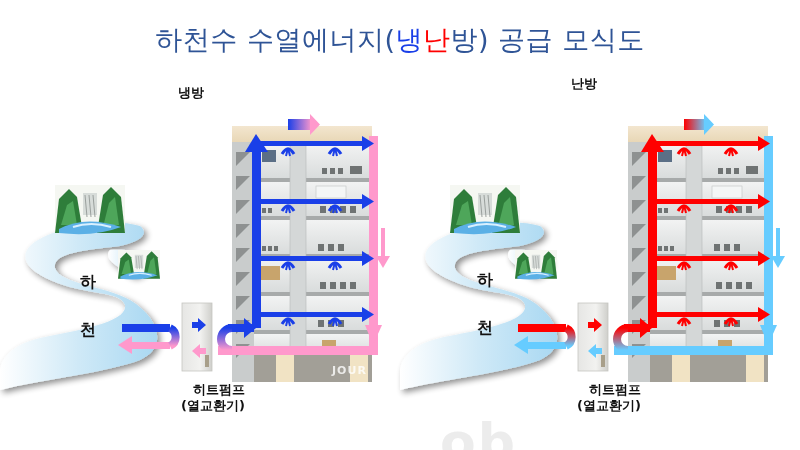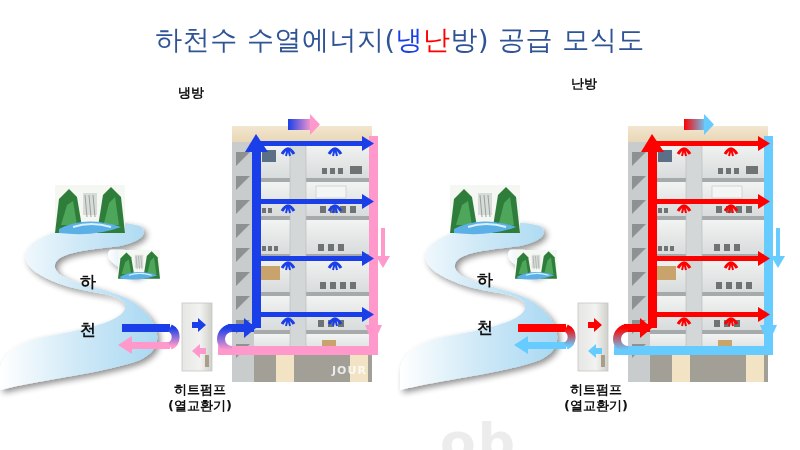--- a/index.html
+++ b/index.html
@@ -5,21 +5,21 @@
     html, body { margin: 0; padding: 0; background: #ffffff; }
     body { width: 800px; height: 450px; position: relative; overflow: hidden;
            font-family: "DejaVu Sans", "Liberation Sans", sans-serif; }
     .title { position: absolute; left: 0; width: 800px; top: 22px; text-align: center;
              font-size: 27px; font-weight: normal; color: #2f5496; letter-spacing: 0.5px; }
     .title .cool { color: #1a3fe8; }
     .title .heat { color: #ff0000; }
     .panel-label { position: absolute; font-size: 13px; font-weight: bold; color: #111; }
     .river-char { position: absolute; font-size: 16px; font-weight: bold; color: #111; }
     .hp-label { position: absolute; font-size: 13px; font-weight: bold; color: #111;
-                text-align: center; line-height: 16px; width: 90px; }
+                text-align: right; line-height: 16px; width: 90px; }
     svg.diagram { position: absolute; left: 0; top: 0; }
     .watermark { position: absolute; left: 440px; top: 372px; font-size: 52px;
                  font-weight: bold; color: rgba(200,200,200,0.35); letter-spacing: 2px; margin-top: 40px; }
     .wm-small { position: absolute; font-size: 11px; color: rgba(255,255,255,0.8); font-weight: bold; letter-spacing: 1px; }
   </style>
 </head>
 <body>
 
 <div class="title"><span>하천수 수열에너지(</span><span class="cool">냉</span><span class="heat">난</span><span>방) 공급 모식도</span></div>
 

